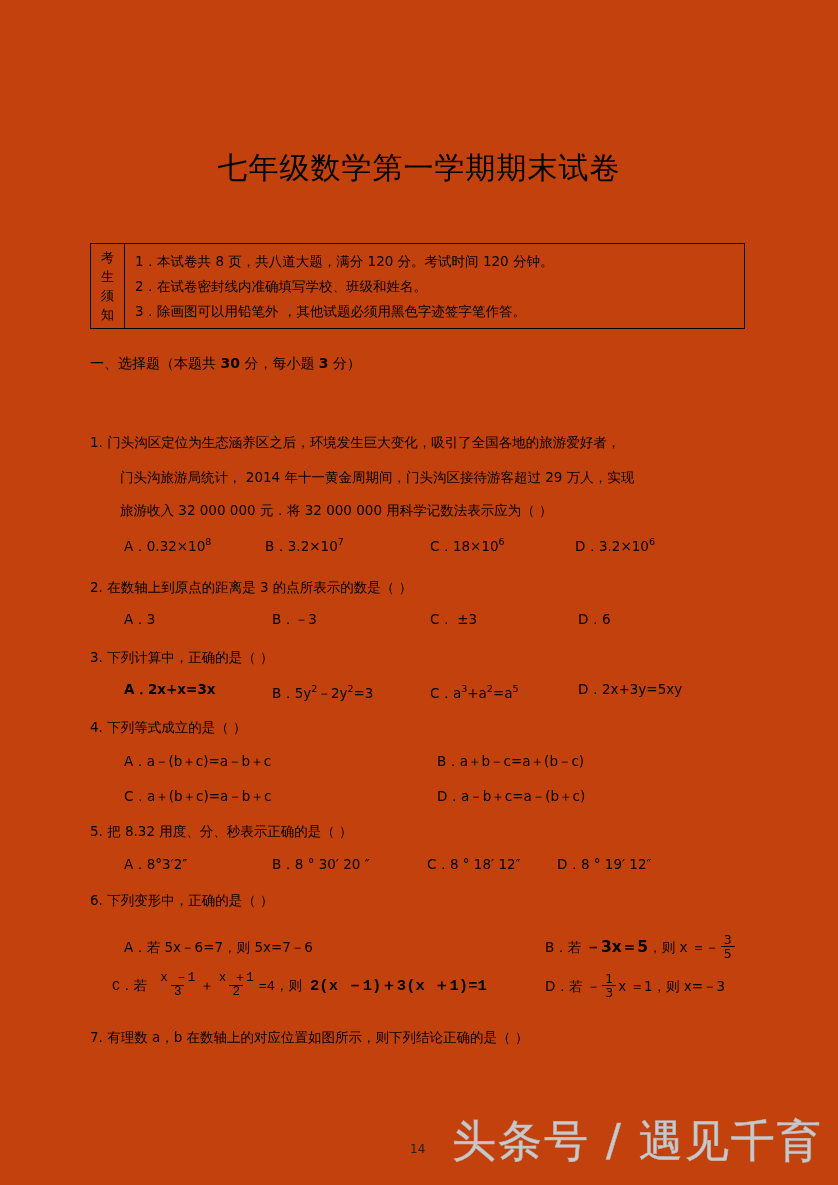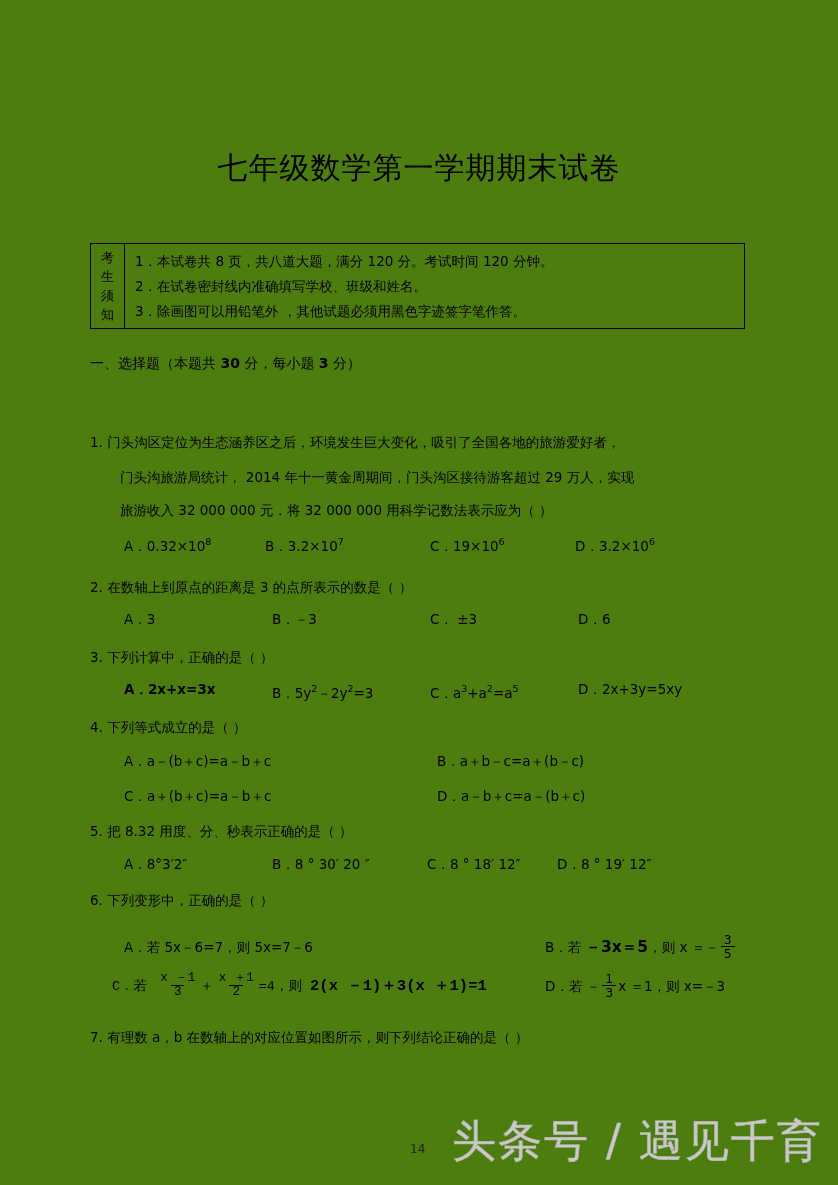--- a/index.html
+++ b/index.html
@@ -11,21 +11,21 @@
     width: 838px;
     height: 1185px;
     position: relative;
     font-family: "DejaVu Sans", "Liberation Sans", sans-serif;
     color: #000000;
     overflow: hidden;
   }
   .page {
     position: absolute;
     inset: 0;
-    background: #4d7c0f;
+    background: #c2410c;
   }
 
   
   .doc-title {
     position: absolute;
     top: 148px;
     left: 0;
     width: 838px;
     text-align: center;
     font-family: "DejaVu Serif", "Liberation Serif", serif;
@@ -156,21 +156,21 @@
   <div class="txt" style="left:120px; top:468px;">门头沟旅游局统计，    2014 年十一黄金周期间，门头沟区接待游客超过        29 万人，实现</div>
   <div class="txt" style="left:120px; top:501px;">旅游收入    32  000  000  元．将 32  000  000  用科学记数法表示应为（                  ）</div>
 
   <div class="txt" style="left:124px; top:533px;">
     <span>A．</span><span>0.32×10</span><span class="sup">8</span>
   </div>
   <div class="txt" style="left:265px; top:533px;">
     <span>B．</span><span>3.2×10</span><span class="sup">7</span>
   </div>
   <div class="txt" style="left:430px; top:533px;">
-    <span>C．</span><span>19×10</span><span class="sup">6</span>
+    <span>C．</span><span>18×10</span><span class="sup">6</span>
   </div>
   <div class="txt" style="left:575px; top:533px;">
     <span>D．</span><span>3.2×10</span><span class="sup">6</span>
   </div>
 
   <div class="txt" style="left:90px; top:578px;">2. 在数轴上到原点的距离是    3 的点所表示的数是（            ）</div>
   <div class="txt" style="left:124px; top:610px;">A．3</div>
   <div class="txt" style="left:272px; top:610px;">B．－3</div>
   <div class="txt" style="left:430px; top:610px;">C． ±3</div>
   <div class="txt" style="left:578px; top:610px;">D．6</div>

